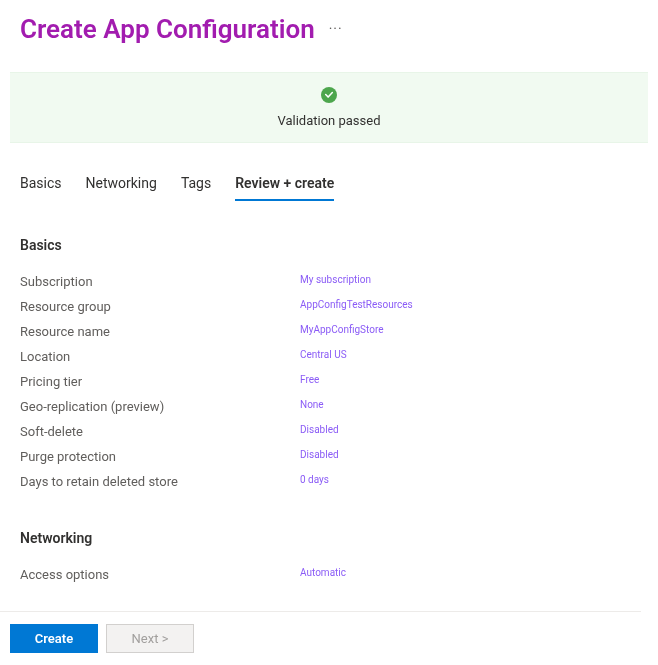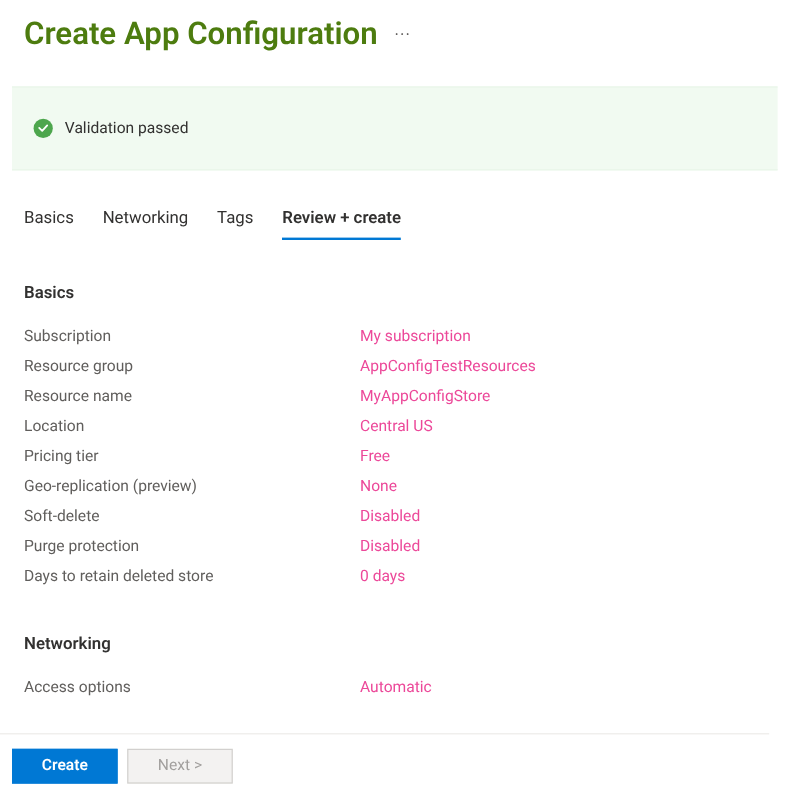--- a/index.html
+++ b/index.html
@@ -18,37 +18,38 @@
     }
     .page-header {
       padding: 14px 20px 10px 20px;
       display: flex;
       align-items: center;
       gap: 14px;
     }
     .page-title {
       font-size: 26px;
       font-weight: 600;
-      color: #4d7c0f;
+      color: #a21caf;
     }
     .ellipsis {
       color: #605e5c;
       font-size: 14px;
       letter-spacing: 1px;
       cursor: pointer;
     }
     .validation-banner {
       margin: 18px 10px 0 10px;
       background: #f1faf1;
       border-top: 1px solid #e8f5e8;
       border-bottom: 1px solid #e8f5e8;
-      padding: 26px 18px;
+      padding: 14px 18px;
       display: flex;
       align-items: center;
       gap: 10px;
+      flex-direction: column;
     }
     .check-icon {
       width: 16px;
       height: 16px;
       border-radius: 50%;
       background: #4da64d;
       display: inline-flex;
       align-items: center;
       justify-content: center;
       flex-shrink: 0;
@@ -90,22 +91,22 @@
     .kv-row {
       display: flex;
       padding: 5px 0;
     }
     .kv-label {
       width: 280px;
       font-size: 13px;
       color: #605e5c;
     }
     .kv-value {
-      font-size: 13px;
-      color: #ec4899;
+      font-size: 10px;
+      color: #8b5cf6;
     }
     .footer {
       position: absolute;
       bottom: 0;
       left: 0;
       right: 17px;
       border-top: 1px solid #edebe9;
       padding: 12px 10px;
       display: flex;
       gap: 8px;

